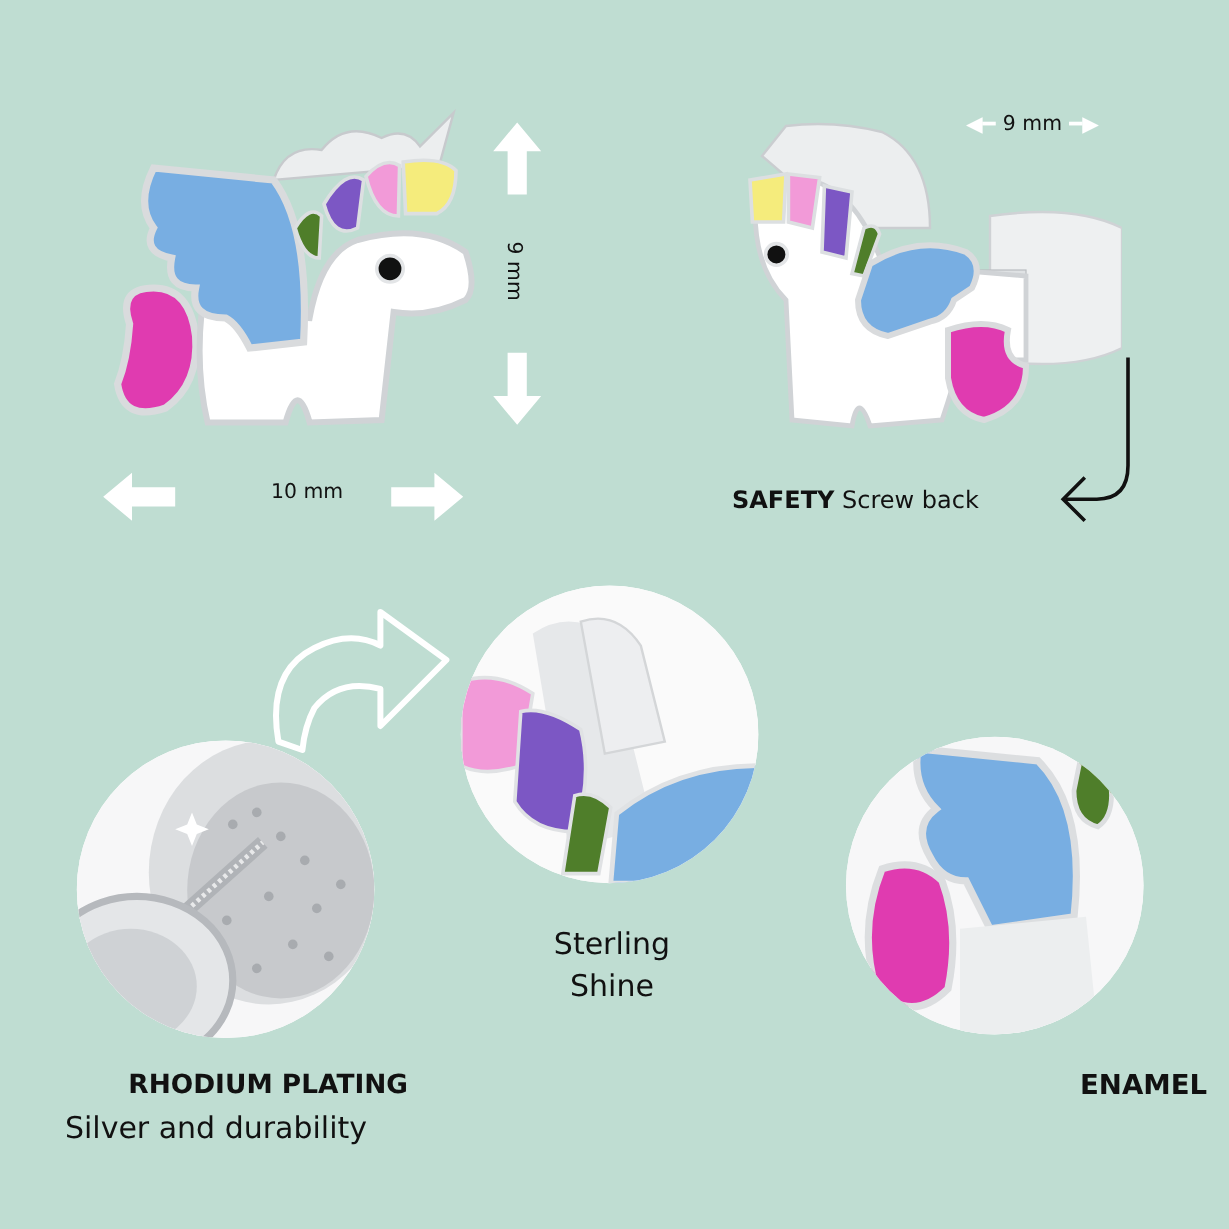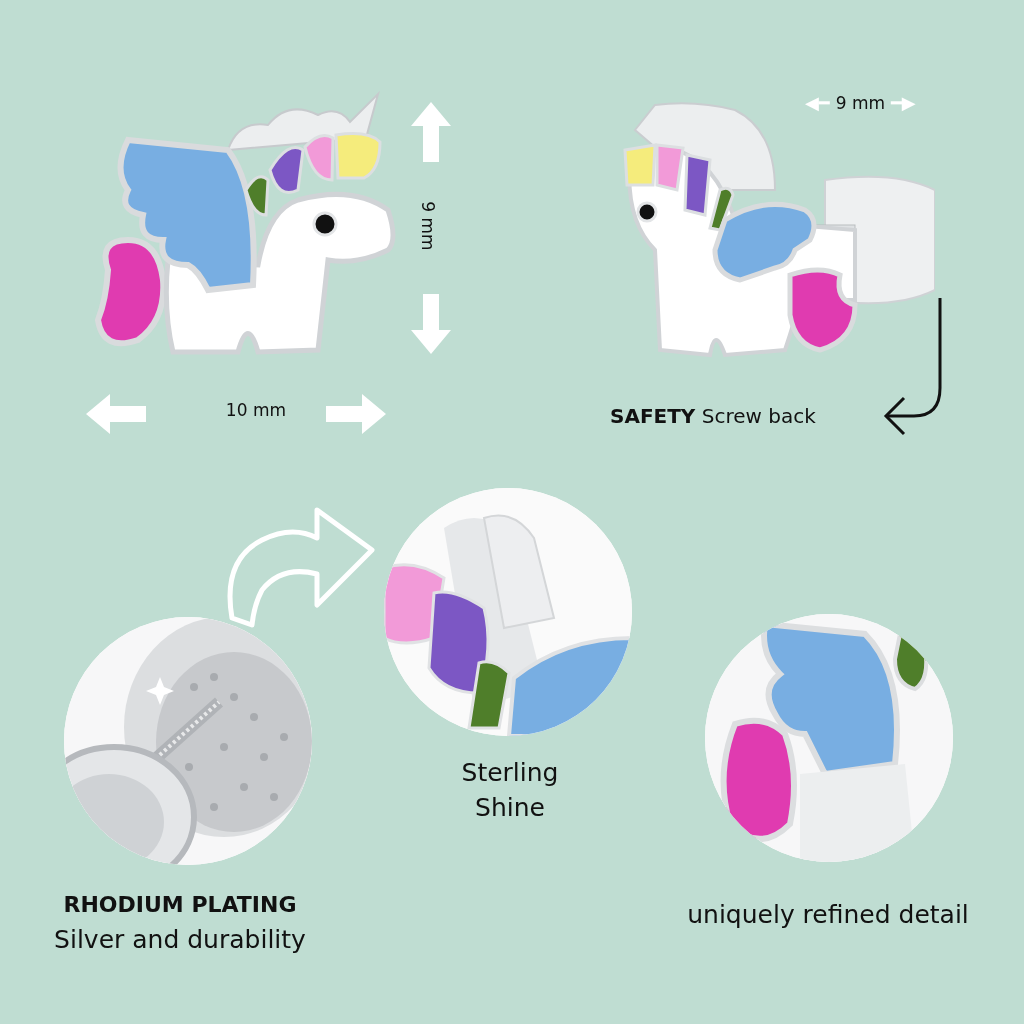--- a/index.html
+++ b/index.html
@@ -6,21 +6,21 @@
   body {
     width:1024px; height:1024px; overflow:hidden;
     background:#bfddd2;
     font-family:"Liberation Sans", sans-serif;
     color:#111;
     position:relative;
   }
   .abs { position:absolute; }
   .txt { font-family:"DejaVu Sans", sans-serif; color:#111; }
   .lbl-dim { font-size:17px; }
-  .bold { font-weight:bold; }
+  .bold { font-weight:bold;text-align:right; }
   .circle { position:absolute; border-radius:50%; overflow:hidden; background:#fff; }
   .center { text-align:center; }
 </style>
 </head>
 <body>
 
 <svg class="abs" style="left:88px;top:90px" width="320" height="280" viewBox="0 0 320 280">
 
   <path d="M140 60 Q150 30 180 35 Q200 10 230 25 Q250 15 262 32 L290 4 L278 48 Z" fill="#eceeef" stroke="#c7cacd" stroke-width="2"></path>
 
@@ -142,19 +142,19 @@
     <path d="M95 160 L200 150 L210 248 L95 248 Z" fill="#eceeef"></path>
   </svg>
 </div>
 
 <div class="abs center" style="left:20px;top:892px;width:320px">
   <div class="txt bold" style="font-size:22px">RHODIUM PLATING</div>
   <div class="txt" style="font-size:25px;margin-top:8px">Silver and durability</div>
 </div>
 
 <div class="abs center" style="left:420px;top:754px;width:180px">
-  <div class="txt" style="font-size:25px;margin-top:4px">Sterling</div>
+  <div class="txt" style="font-size:25px;margin-top:18px">Sterling</div>
   <div class="txt" style="font-size:25px;margin-top:6px">Shine</div>
 </div>
 
 <div class="abs center" style="left:650px;top:892px;width:356px">
-  <div class="txt" style="font-size:25px;margin-top:8px">uniquely refined detail</div>
+  <div class="txt bold" style="font-size:23px">ENAMEL</div>
 </div>
 
 </body></html>

